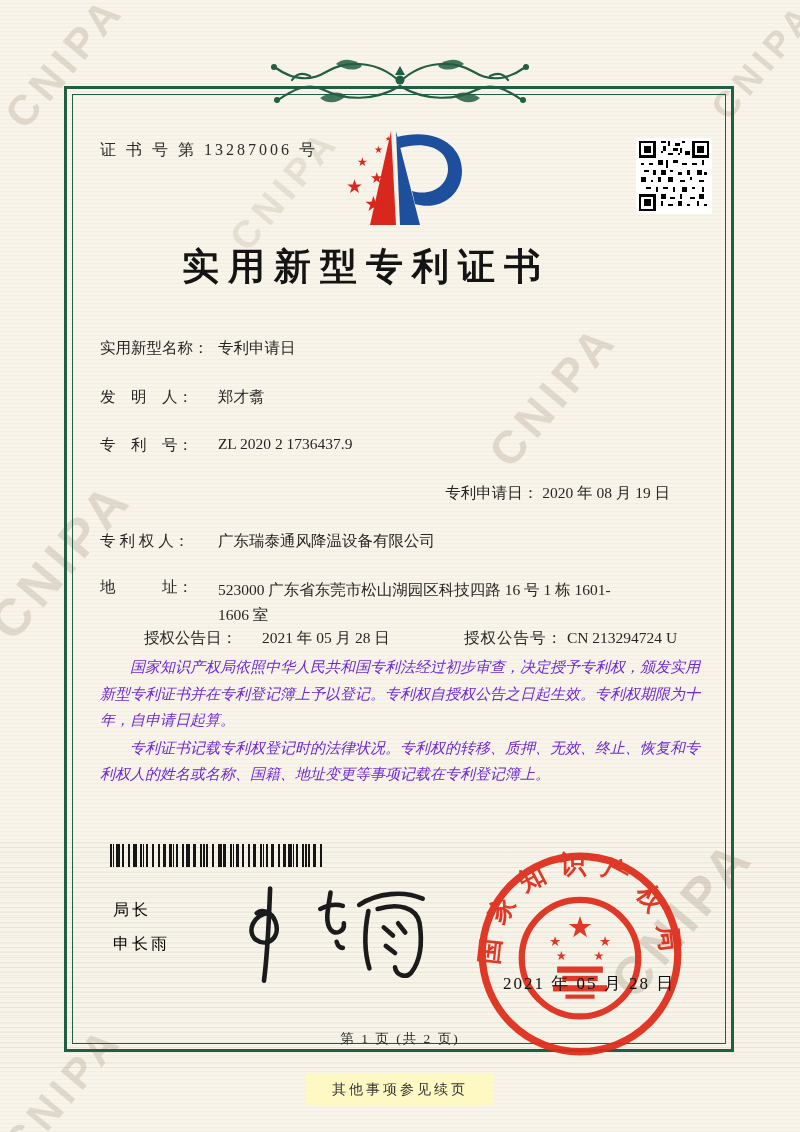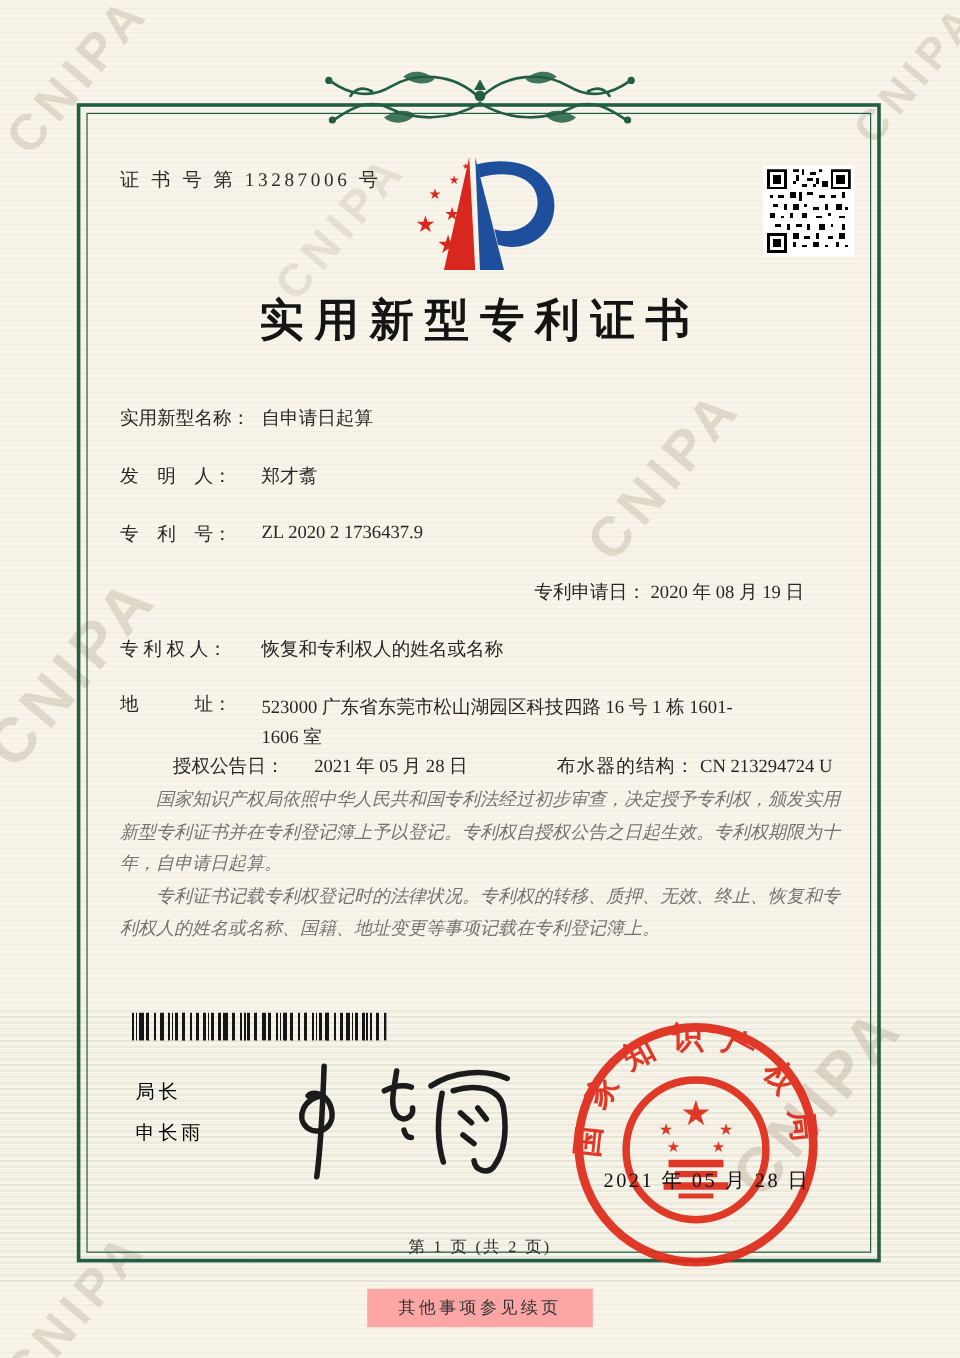--- a/index.html
+++ b/index.html
@@ -53,38 +53,38 @@
     position:absolute; left:100px; top:140px; z-index:4;
     font-size:16px; letter-spacing:3px; color:#2b2b2b;
   }
   .logo { position:absolute; left:330px; top:124px; width:150px; height:112px; z-index:4; }
   .qr {
     position:absolute; left:636px; top:138px; width:76px; height:76px; z-index:4;
     background:#fff; padding:3px;
   }
   .qr svg { width:100%; height:100%; }
   .title {
-    position:absolute; left:0; top:242px; width:800px; z-index:4;
+    position:absolute; left:0; top:242px; width:732px; z-index:4;
     text-align:center; font-size:37px; font-weight:bold;
     letter-spacing:9px; color:#141414;
   }
   
   .row { position:absolute; left:100px; width:570px; z-index:4; font-size:15.5px; color:#262626; }
   .row .lab { display:inline-block; width:114px; vertical-align:top; white-space:nowrap; }
   .row .val { display:inline-block; vertical-align:top; }
   .r1 { top:338px; } .r2 { top:387px; } .r3 { top:435px; }
   .r4 { top:483px;text-align:right; } .r5 { top:531px; }
   .r6 { top:577px; } .r6 .val { width:412px; line-height:25px; }
   .r7 { top:628px;margin-left:44px; }
   .pair2 { position:absolute; left:320px; top:0; white-space:nowrap; }
   .pair2 .lab2 { letter-spacing:1px; }
   
   .body-text {
     position:absolute; left:100px; top:654px; width:602px; z-index:4;
-    font-size:15px; line-height:26.5px; color:#737373;
+    font-size:15px; line-height:26.5px; color:#6d28d9;
     font-style:italic;
   }
   .body-text p { text-indent:2em; margin-bottom:1px; }
   
   .barcode {
     position:absolute; left:110px; top:844px; width:212px; height:23px; z-index:4;
     background:
       repeating-linear-gradient(90deg,#151515 0 2px,transparent 2px 6px),
       repeating-linear-gradient(90deg,transparent 0 3px,#151515 3px 4px,transparent 4px 10px),
       repeating-linear-gradient(90deg,transparent 0 8px,#151515 8px 10px,transparent 10px 17px);
@@ -104,21 +104,21 @@
     position:absolute; left:503px; top:972px; z-index:5;
     font-size:17px; letter-spacing:2px; color:#101010; white-space:nowrap;
   }
   
   .page-info {
     position:absolute; left:0; top:1030px; width:800px; z-index:4;
     text-align:center; font-size:13.5px; letter-spacing:2px; color:#2a2a2a;
   }
   .cont-note {
     position:absolute; left:50%; transform:translateX(-50%); top:1074px; z-index:4;
-    background:#fca5a5; padding:7px 26px;
+    background:#fef9c3; padding:7px 26px;
     font-size:14px; letter-spacing:3px; color:#333;
   }
 </style>
 </head>
 <body>
 
 <div class="texture"></div>
 <div class="guilloche"></div>
 
 <span class="wm wm1">CNIPA</span>
@@ -178,47 +178,47 @@
         <rect x="2" y="24" width="3" height="3"></rect>
       <path d="M9 0h2v1H9z M12 0h1v2h-1z M15 1h2v1h-2z M18 0h1v1h-1z M10 2h1v2h-1z M14 3h2v1h-2z M17 3h1v2h-1z M9 4h1v1H9z M12 5h2v1h-2z M16 5h1v1h-1z M19 4h2v2h-2z M8 8h2v2H8z M4 9h2v1H4z M1 9h1v1H1z M11 8h1v3h-1z M14 8h2v1h-2z M18 9h2v1h-2z M22 9h2v1h-2z M26 8h1v2h-1z M2 12h2v1H2z M6 12h1v2H6z M9 12h2v2H9z M13 12h1v1h-1z M16 13h2v1h-2z M20 12h1v2h-1z M24 12h2v2h-2z M27 13h1v1h-1z M1 15h2v2H1z M5 16h1v1H5z M8 15h1v2H8z M12 15h2v2h-2z M17 16h2v1h-2z M21 15h1v1h-1z M25 16h2v1h-2z M3 19h2v1H3z M7 19h1v2H7z M10 19h2v1h-2z M14 19h1v2h-1z M18 19h2v2h-2z M22 19h1v1h-1z M26 19h1v2h-1z M9 22h2v2H9z M13 23h2v1h-2z M17 22h1v2h-1z M21 23h2v1h-2z M25 22h2v2h-2z M9 25h1v2H9z M12 26h2v1h-2z M16 25h2v2h-2z M20 26h1v1h-1z M24 25h1v2h-1z M27 26h1v1h-1z"></path>
     </g>
   </svg>
 </div>
 
 <h1 class="title">实用新型专利证书</h1>
 
 <div class="row r1">
   <span class="lab">实用新型名称：</span>
-  <span class="val">自申请日起算</span>
+  <span class="val">专利申请日</span>
 </div>
 <div class="row r2">
   <span class="lab">发　明　人：</span>
   <span class="val">郑才翥</span>
 </div>
 <div class="row r3">
   <span class="lab">专　利　号：</span>
   <span class="val">ZL 2020 2 1736437.9</span>
 </div>
 <div class="row r4">
   <span class="lab">专利申请日：</span>
   <span class="val">2020 年 08 月 19 日</span>
 </div>
 <div class="row r5">
   <span class="lab">专 利 权 人：</span>
-  <span class="val">恢复和专利权人的姓名或名称</span>
+  <span class="val">广东瑞泰通风降温设备有限公司</span>
 </div>
 <div class="row r6">
   <span class="lab">地　　　址：</span>
   <span class="val">523000 广东省东莞市松山湖园区科技四路 16 号 1 栋 1601-1606 室</span>
 </div>
 <div class="row r7">
   <span class="lab">授权公告日：</span>
   <span class="val">2021 年 05 月 28 日</span>
   <span class="pair2">
-    <span class="lab2">布水器的结构：</span>
+    <span class="lab2">授权公告号：</span>
     <span>CN 213294724 U</span>
   </span>
 </div>
 
 <div class="body-text">
   <p>国家知识产权局依照中华人民共和国专利法经过初步审查，决定授予专利权，颁发实用新型专利证书并在专利登记簿上予以登记。专利权自授权公告之日起生效。专利权期限为十年，自申请日起算。</p>
   <p>专利证书记载专利权登记时的法律状况。专利权的转移、质押、无效、终止、恢复和专利权人的姓名或名称、国籍、地址变更等事项记载在专利登记簿上。</p>
 </div>
 
 <div class="barcode"></div>

